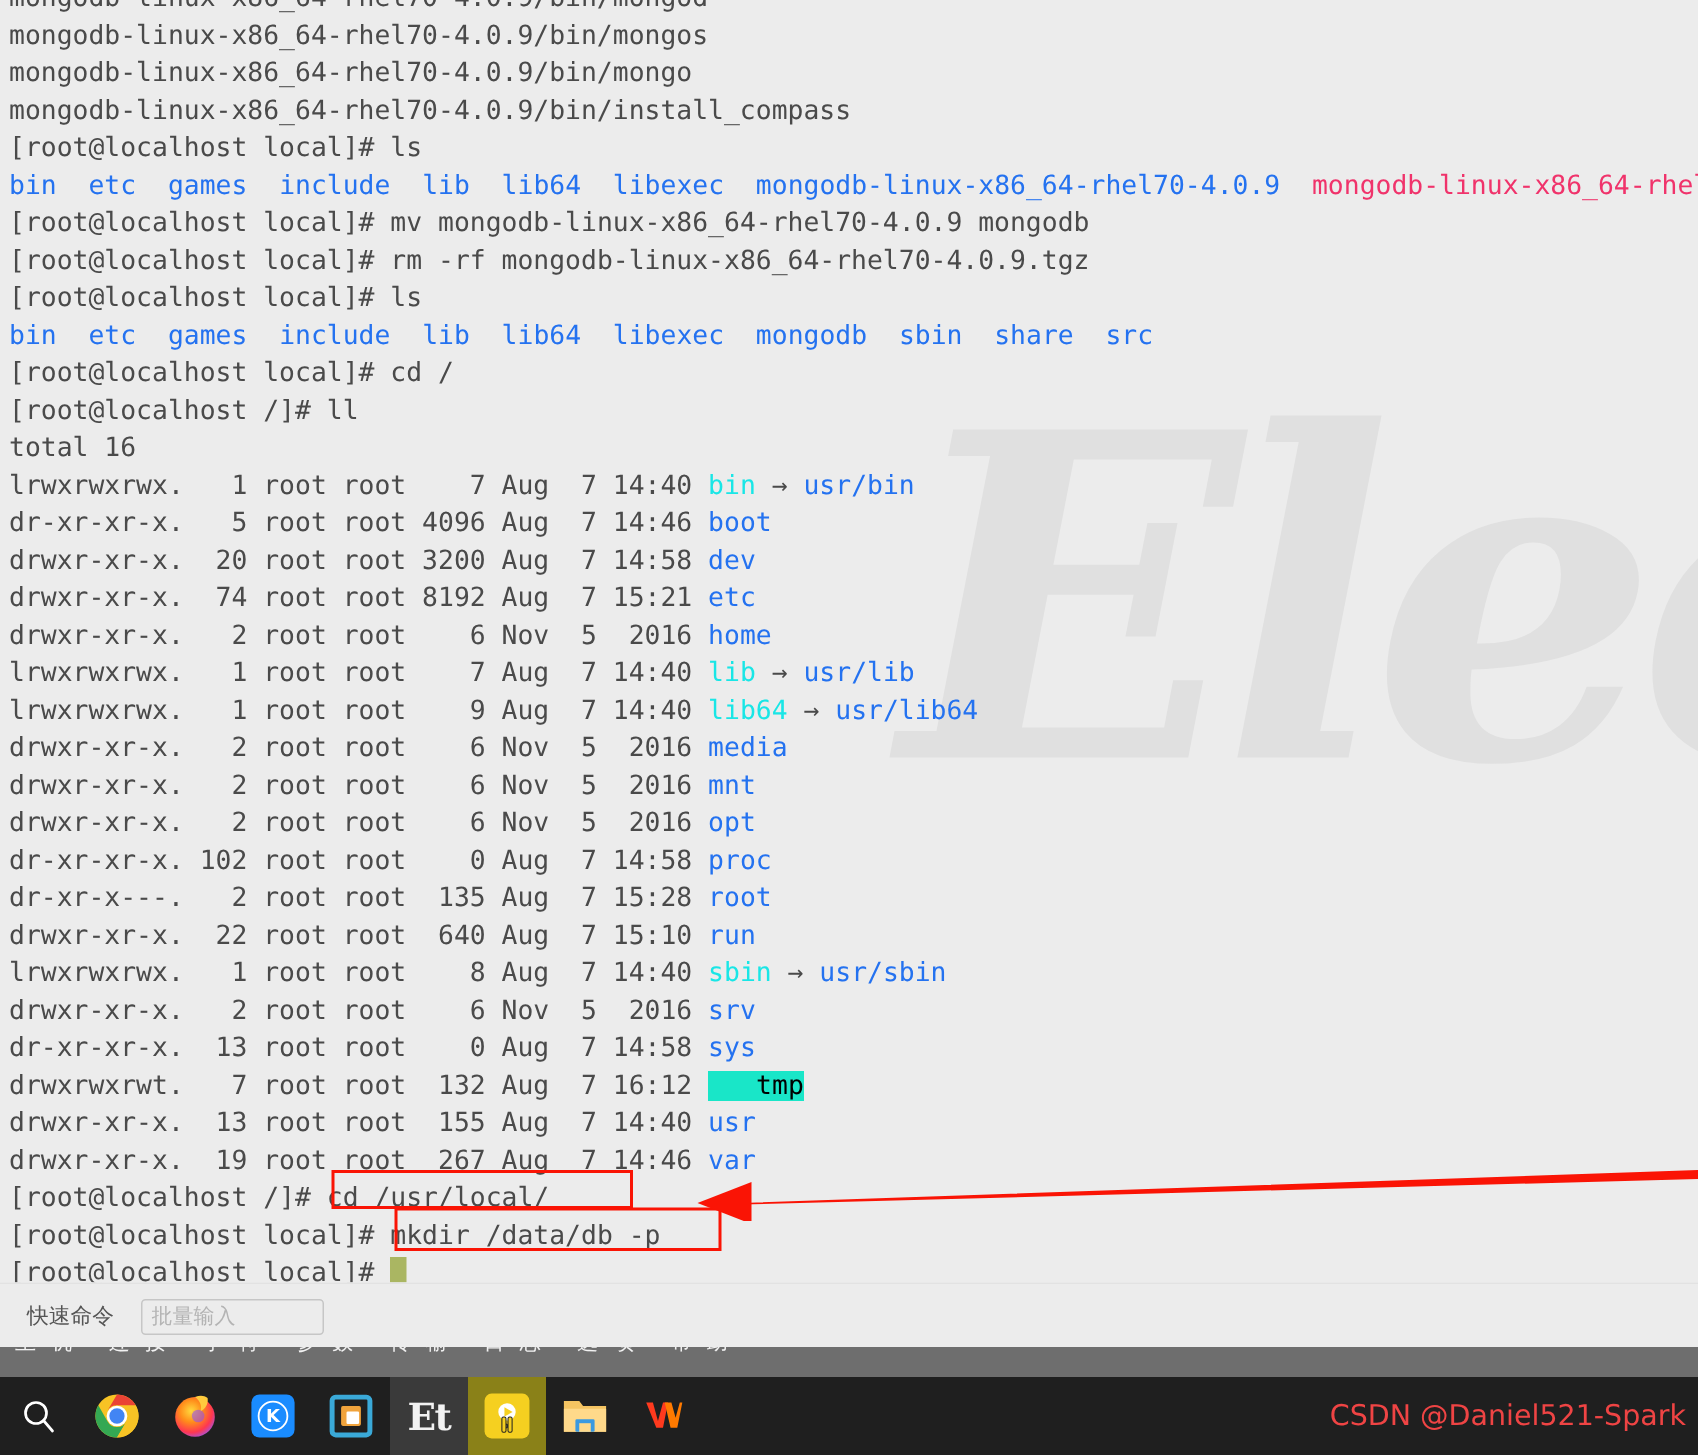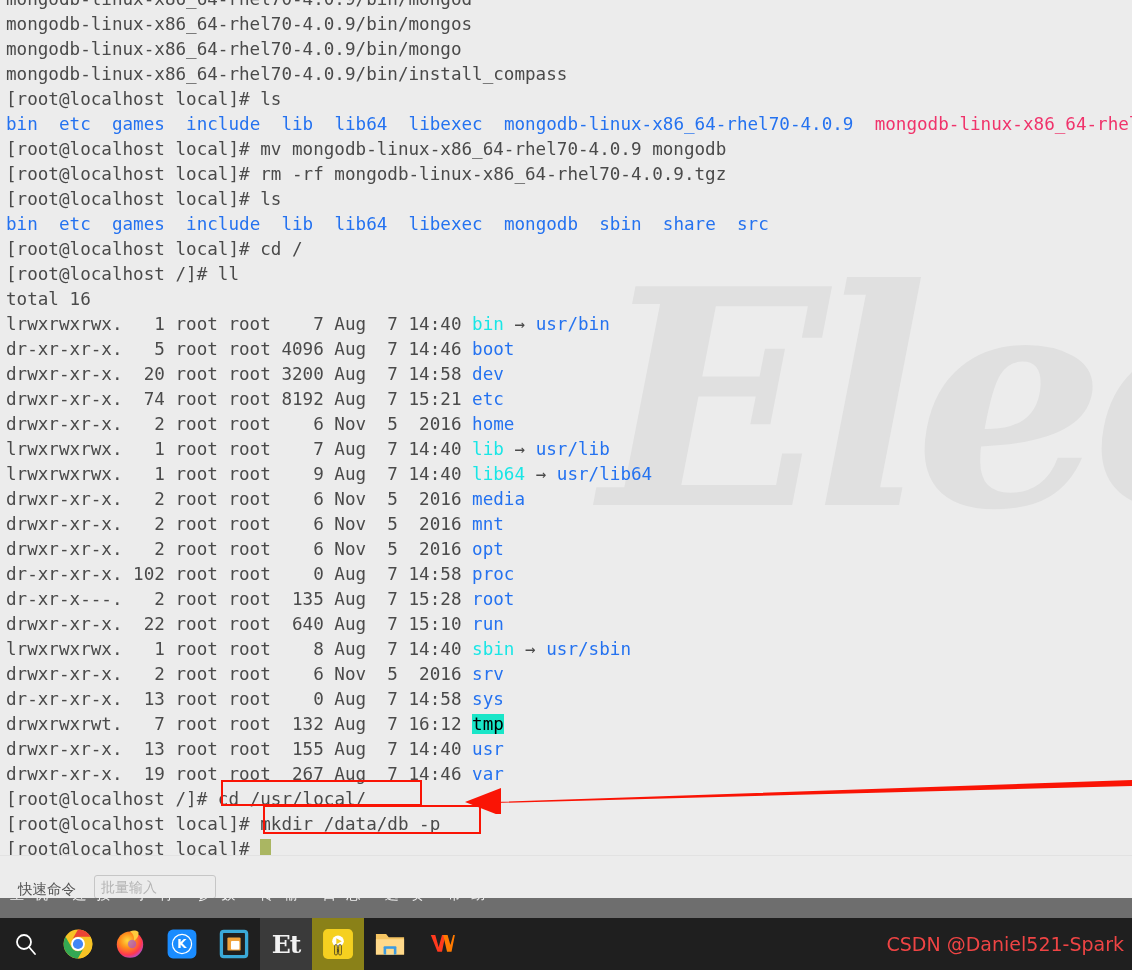--- a/index.html
+++ b/index.html
@@ -60,20 +60,21 @@
     white-space: pre;
     overflow: hidden;
   }
   .c-def  { color: #4a4a4a; }
   .c-dir  { color: #2472f0; }
   .c-link { color: #19e6e6; }
   .c-arch { color: #f0336b; }
   .c-tmp  {
     color: #000000;
     background: #19e6c8;
+    padding-left: 32px;
   }
   .cursor {
     display: inline-block;
     width: 11px;
     height: 20px;
     background: #aab662;
     vertical-align: -4px;
   }
 
   
@@ -106,21 +107,21 @@
 
   
   #quickbar {
     position: absolute;
     left: 0;
     top: 855px;
     width: 1132px;
     height: 43px;
     background: #ececec;
     display: flex;
-    align-items: flex-end;
+    align-items: center;
     border-top: 1px solid #e2e2e2;
   }
   #quick-label {
     margin-left: 18px;
     font-family: "DejaVu Sans", "Liberation Sans", sans-serif;
     font-size: 14.5px;
     color: #555555;
   }
   #batch-input {
     margin-left: 18px;

